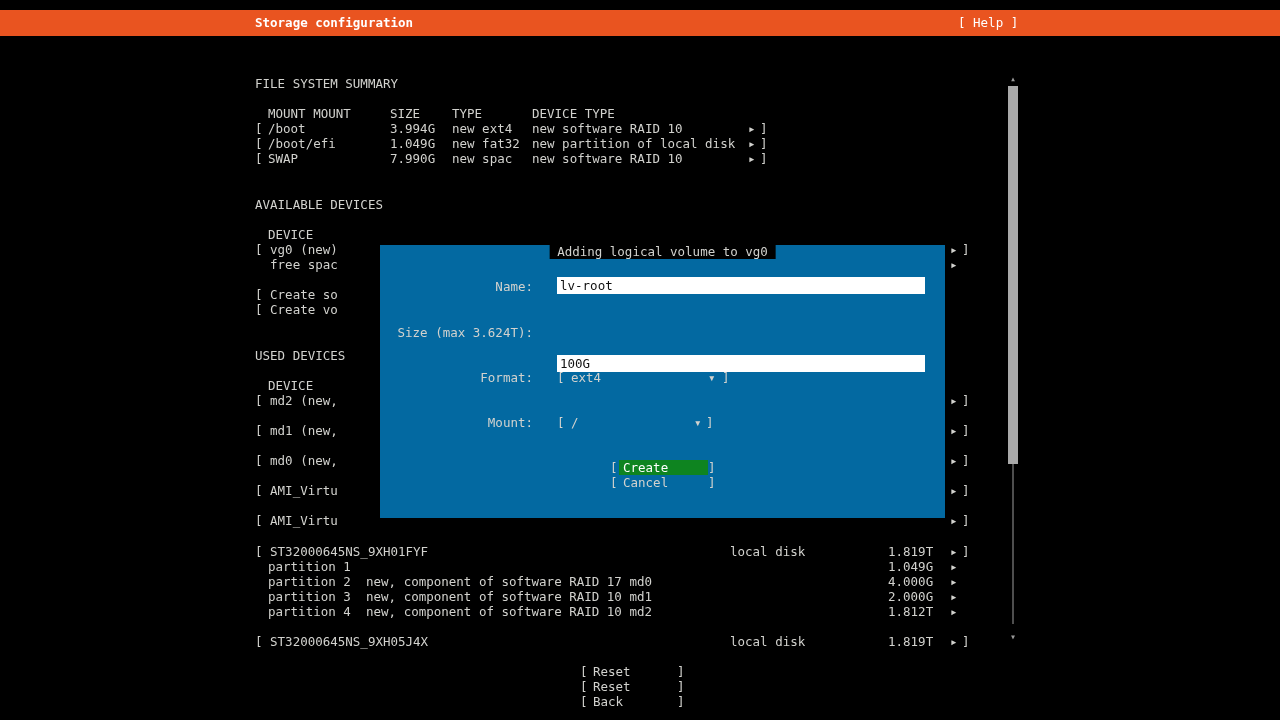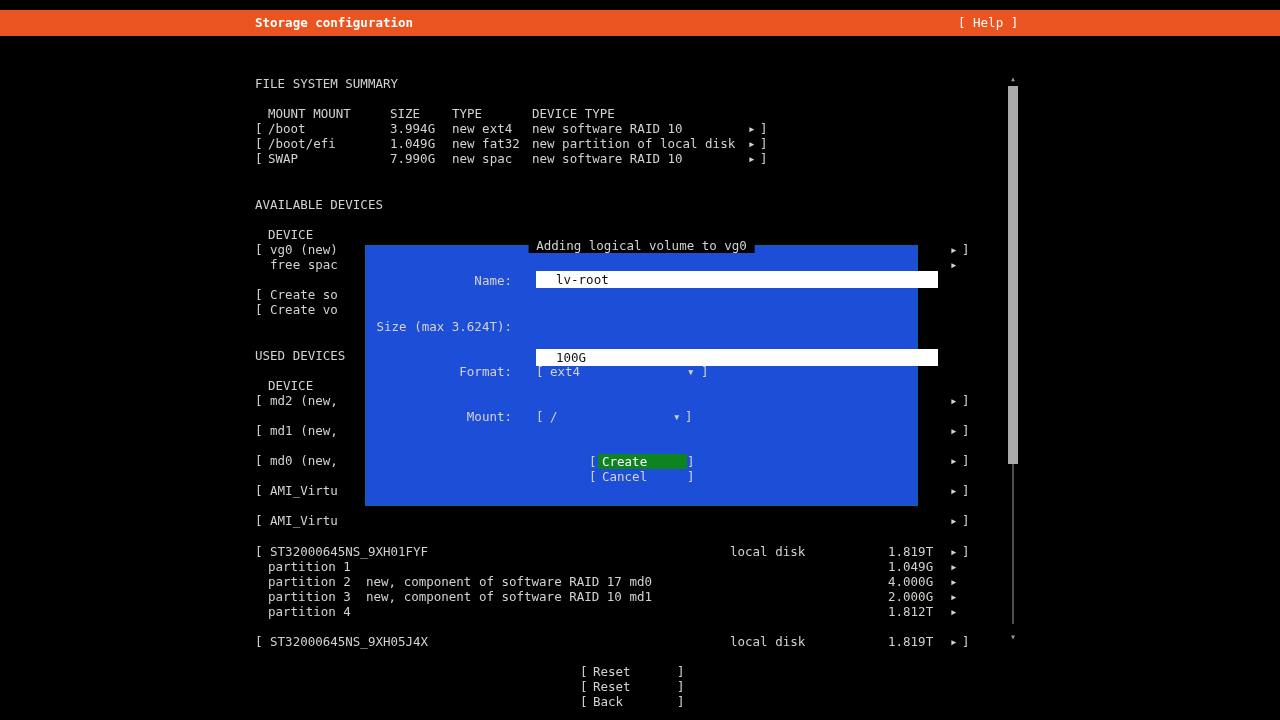--- a/index.html
+++ b/index.html
@@ -3,24 +3,24 @@
 <meta charset="utf-8">
 <style>
   html,body{margin:0;padding:0;background:#000;width:1280px;height:720px;overflow:hidden}
   body{font-family:"DejaVu Sans Mono","Liberation Mono",monospace;font-size:12.5px;color:#d2d2ce}
   .screen{position:relative;width:1280px;height:720px;background:#000}
   .topbar{position:absolute;left:0;top:10px;width:100%;height:26px;background:#e95420;color:#fff}
   .topbar-title{position:absolute;left:255px;top:0;line-height:26px;font-weight:bold;white-space:pre}
   .topbar-help{position:absolute;left:958px;top:0;line-height:26px;white-space:pre;cursor:pointer}
   .r{position:absolute;left:255px;height:15px;line-height:15px;white-space:pre}
   .c{position:absolute;top:0;line-height:15px;white-space:pre}
-  .modal{position:absolute;left:365px;top:245px;width:551px;height:259px;background:#1d4ed8;border:1px solid #0369a1;z-index:5}
+  .modal{position:absolute;left:380px;top:245px;width:551px;height:259px;background:#0369a1;border:7px solid #0369a1;z-index:5}
   .modal-title{position:absolute;top:-8px;left:50%;transform:translateX(-50%);background:#000;padding:0 8px;line-height:15px;white-space:pre}
   .mlabel{position:absolute;left:0;width:146px;text-align:right;line-height:15px;white-space:pre}
-  .minput{position:absolute;left:170px;width:362px;height:17px;background:#fff;color:#101010;border:0;outline:0;font-family:"DejaVu Sans Mono","Liberation Mono",monospace;font-size:12.5px;padding:0 20px;line-height:17px}
+  .minput{position:absolute;left:170px;width:362px;height:17px;background:#fff;color:#101010;border:0;outline:0;font-family:"DejaVu Sans Mono","Liberation Mono",monospace;font-size:12.5px;padding:0 3px;line-height:17px}
   .mrow{position:absolute;height:15px;line-height:15px}
   .mbtn{position:absolute;left:223px;width:104px;height:15px;line-height:15px;cursor:pointer}
   .green{position:absolute;left:9px;top:0;width:85px;height:15px;background:#0e8420;color:#fff;padding-left:4px;line-height:15px}
   .sb{position:absolute;left:1007px;top:74px;width:12px;height:576px;z-index:6}
   .sb-up{position:absolute;top:0;left:0;width:100%;text-align:center;font-size:10px;line-height:10px;color:#9a9a9a;cursor:pointer}
   .sb-thumb{position:absolute;left:1px;top:12px;width:10px;height:378px;background:#a9a9a9;cursor:pointer}
   .sb-line{position:absolute;left:5px;top:390px;width:2px;height:160px;background:#4e4e4e}
   .sb-down{position:absolute;top:558px;left:0;width:100%;text-align:center;font-size:10px;line-height:10px;color:#9a9a9a;cursor:pointer}
   .fbtn{position:absolute;left:580px;width:106px;height:15px;line-height:15px;cursor:pointer}
 </style>
@@ -135,20 +135,21 @@
     <span class="c" style="left:695px">▸</span>
   </div>
   <div class="r" style="top:589px;width:770px">
     <span class="c" style="left:13px">partition 3</span>
     <span class="c" style="left:111px">new, component of software RAID 10 md1</span>
     <span class="c" style="left:633px">2.000G</span>
     <span class="c" style="left:695px">▸</span>
   </div>
   <div class="r" style="top:604px;width:770px">
     <span class="c" style="left:13px">partition 4</span>
+    <span class="c" style="left:111px">new, component of software RAID 10 md2</span>
     <span class="c" style="left:633px">1.812T</span>
     <span class="c" style="left:695px">▸</span>
   </div>
 
   <div class="r" style="top:634px;width:770px">
     <span class="c" style="left:0">[ ST32000645NS_9XH05J4X</span>
     <span class="c" style="left:475px">local disk</span>
     <span class="c" style="left:633px">1.819T</span>
     <span class="c" style="left:695px">▸</span>
     <span class="c" style="left:707px">]</span>

